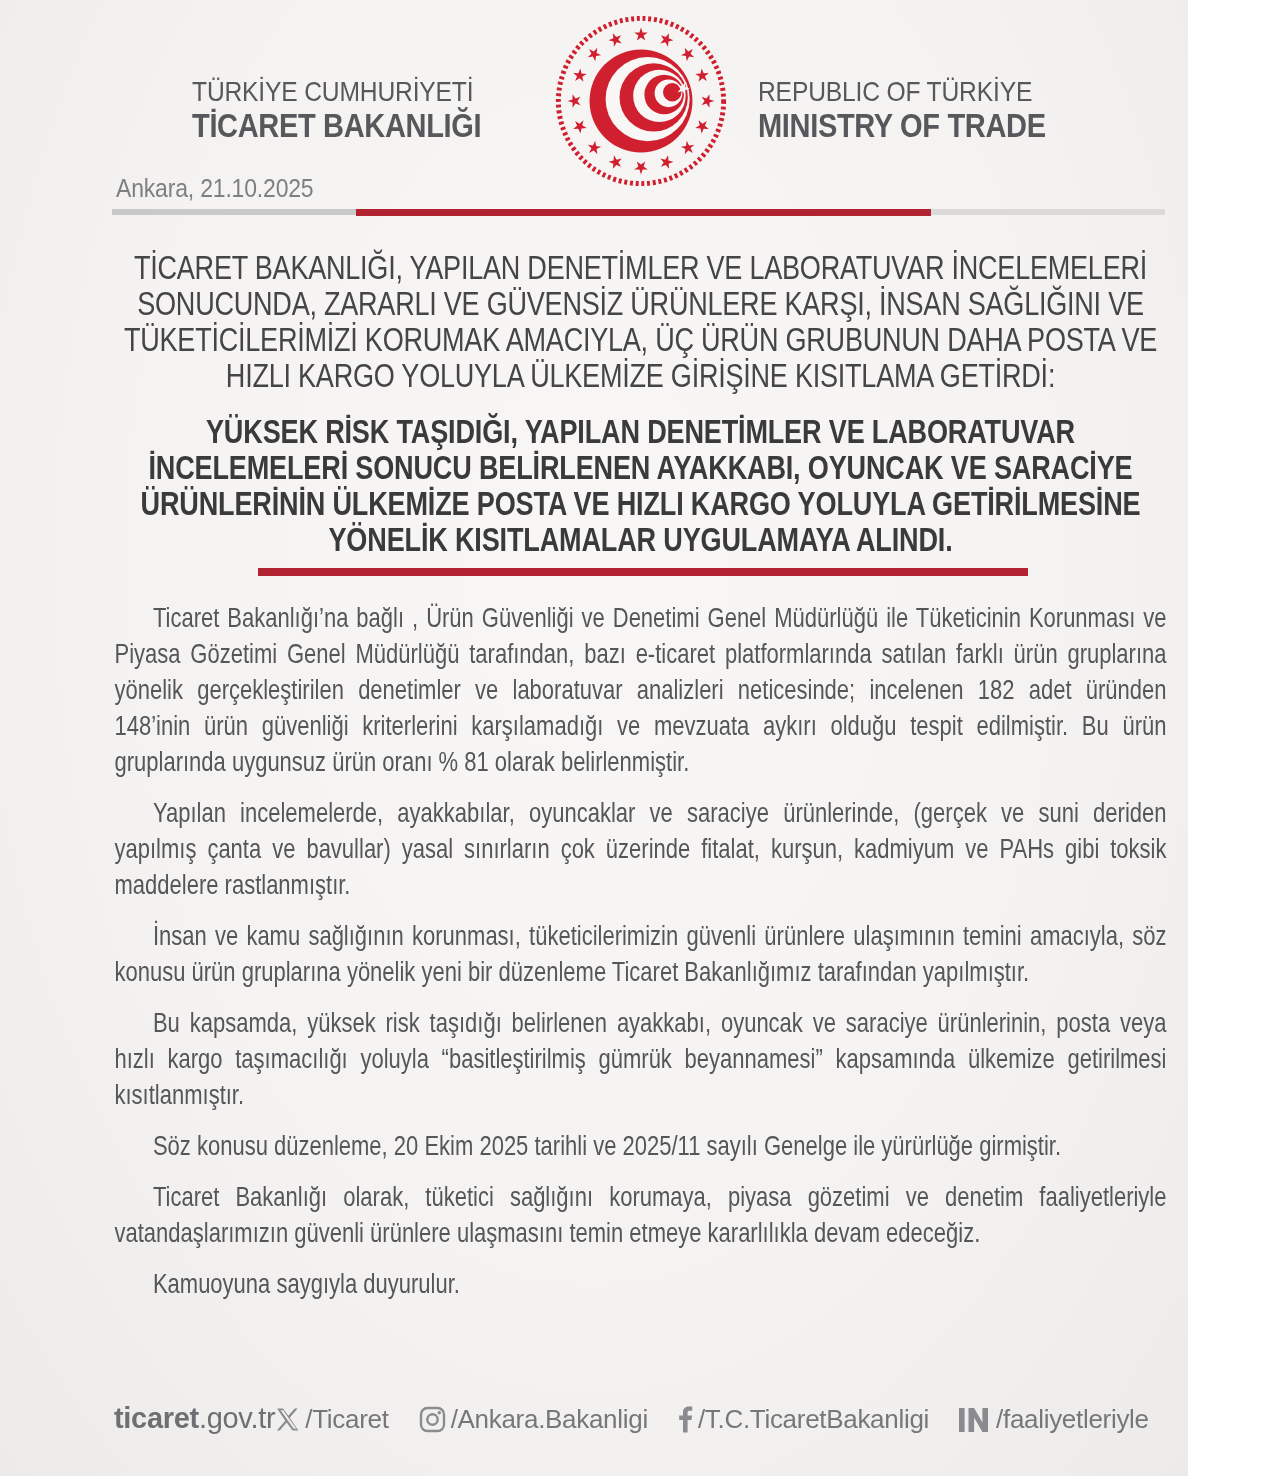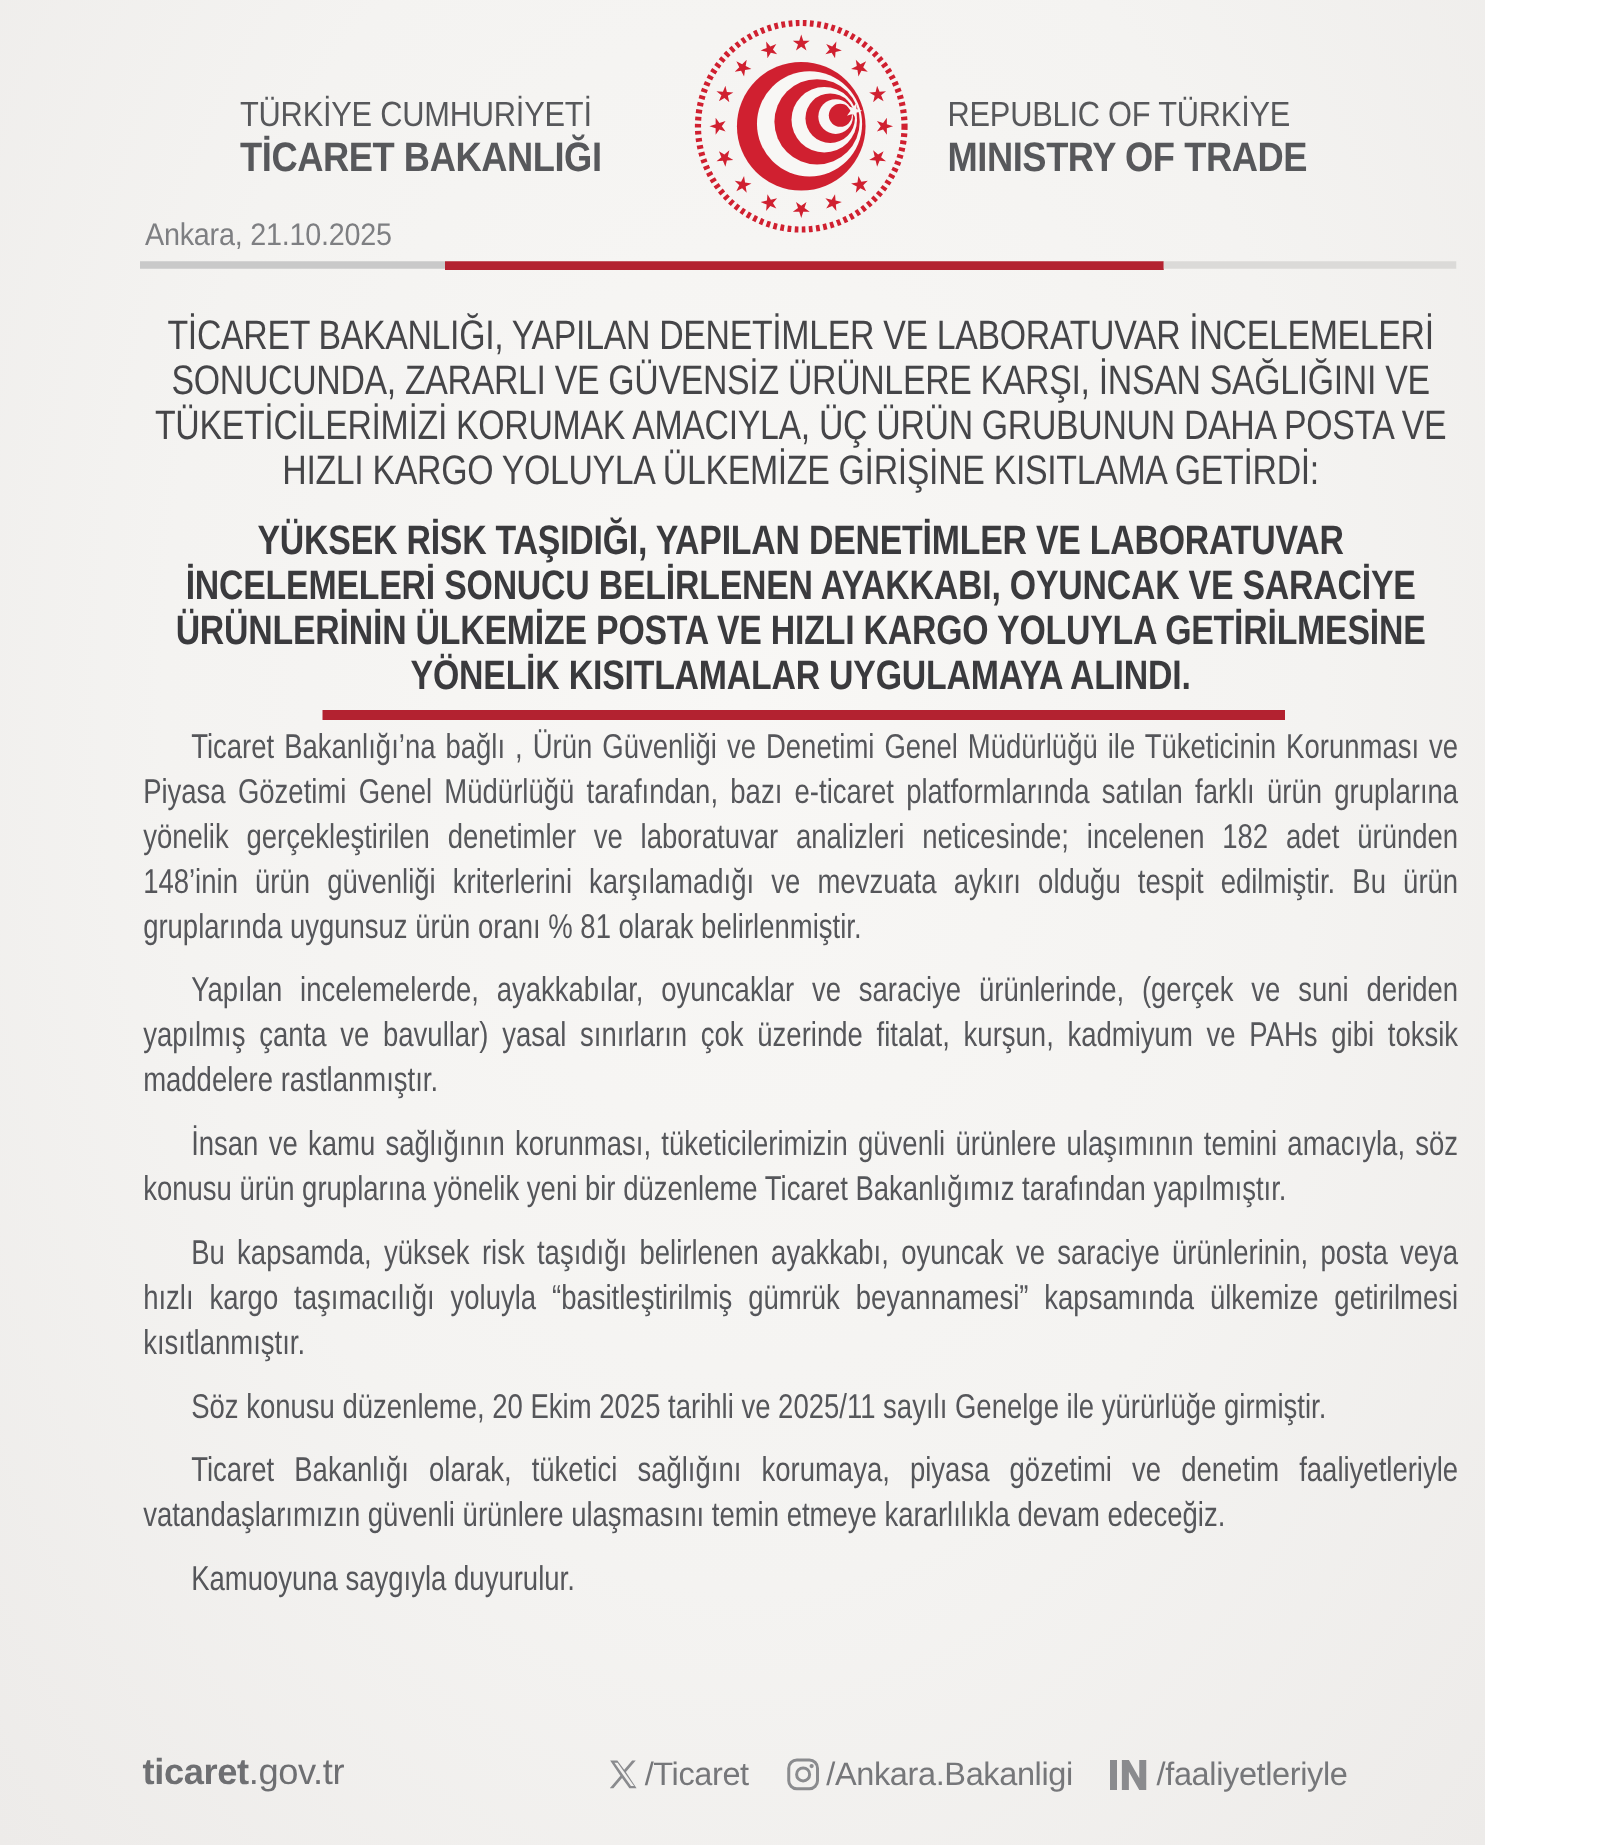--- a/index.html
+++ b/index.html
@@ -35,21 +35,21 @@
   .squeeze-ttl{
     width:1283px;margin-left:-115.5px;
     transform:scaleX(0.82);transform-origin:50% 0;
     display:flex;flex-direction:column;align-items:center;
   }
   .tline{white-space:nowrap;font-size:33px;line-height:36px;color:#454548;letter-spacing:-0.3px;}
   .emphasis .tline{font-weight:700;color:#3a3a3d;letter-spacing:-0.2px;}
   .red-divider{position:absolute;left:258px;top:568px;width:770px;height:8px;
     background:var(--rule_red,#b32230);}
   
-  .body-col{position:absolute;left:114px;top:579px;width:1052px;}
+  .body-col{position:absolute;left:114px;top:600px;width:1052px;}
   .body-inner{
     width:1315px;margin-left:-131.5px;
     transform:scaleX(0.8);transform-origin:50% 0;
     font-size:27.5px;line-height:36px;color:#55565a;
     text-align:justify;letter-spacing:0;
   }
   .body-inner p{margin:0 0 15px 0;text-indent:48px;}
   
   .footer{position:absolute;left:114px;right:110px;top:1402px;
     display:flex;justify-content:space-between;align-items:flex-end;}
@@ -167,20 +167,26 @@
 
       <div class="social-item">
         <svg width="27" height="27" viewBox="0 0 27 27">
           <rect class="icon-stroke" x="2" y="2" width="23" height="23" rx="6.5" stroke-width="2.4"></rect>
           <circle class="icon-stroke" cx="13.5" cy="13.5" r="5.2" stroke-width="2.4"></circle>
           <circle class="icon" cx="20.3" cy="6.8" r="1.7"></circle>
         </svg>
         <span>/Ankara.Bakanligi</span>
       </div>
 
+      <div class="social-item">
+        <svg width="15" height="27" viewBox="0 0 15 27">
+          <path class="icon" d="M14.2 0.5h-3.6C7.3 0.5 5 2.8 5 6.2v3.4H1.2v4.5H5v12.4h4.6V14.1h3.8l0.7-4.5H9.6V6.6c0-1.2 0.6-1.8 1.8-1.8h2.8V0.5z"></path>
+        </svg>
+        <span>/T.C.TicaretBakanligi</span>
+      </div>
 
       <div class="social-item">
         <svg width="32" height="24" viewBox="0 0 32 24">
           <rect class="icon" x="0" y="0" width="5.6" height="24"></rect>
           <path class="icon" d="M9.5 0h5.6l8.3 14.6V0h5.6v24h-5.6L15.1 9.4V24H9.5z"></path>
         </svg>
         <span>/faaliyetleriyle</span>
       </div>
 
     </div>

